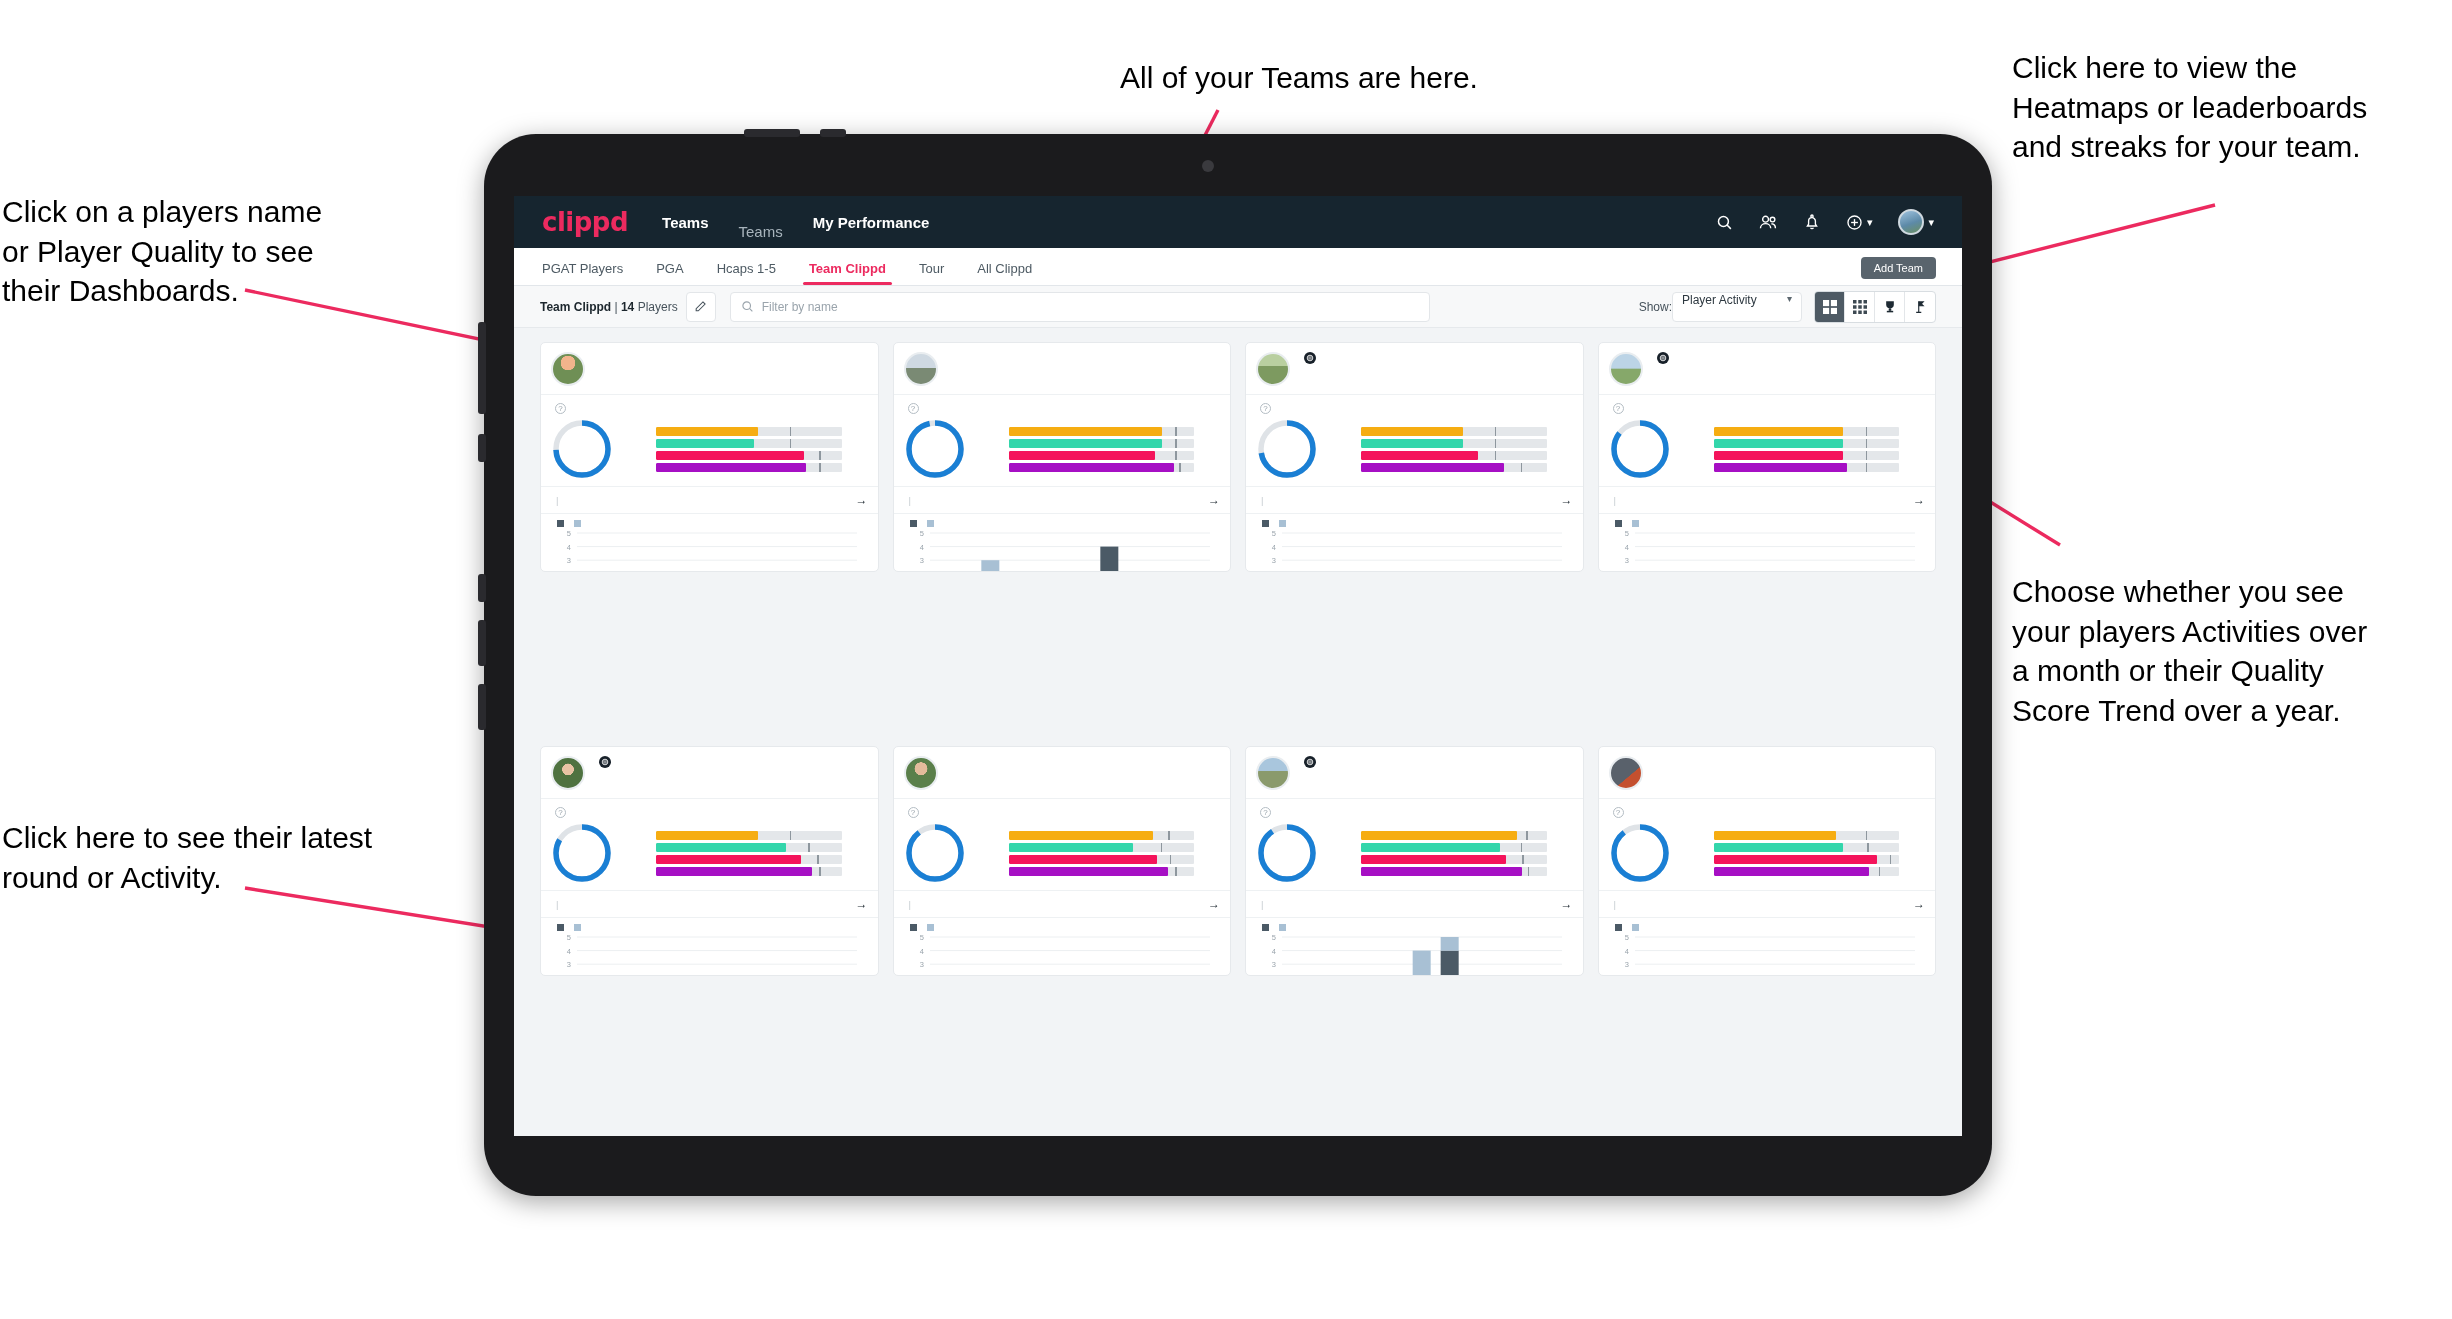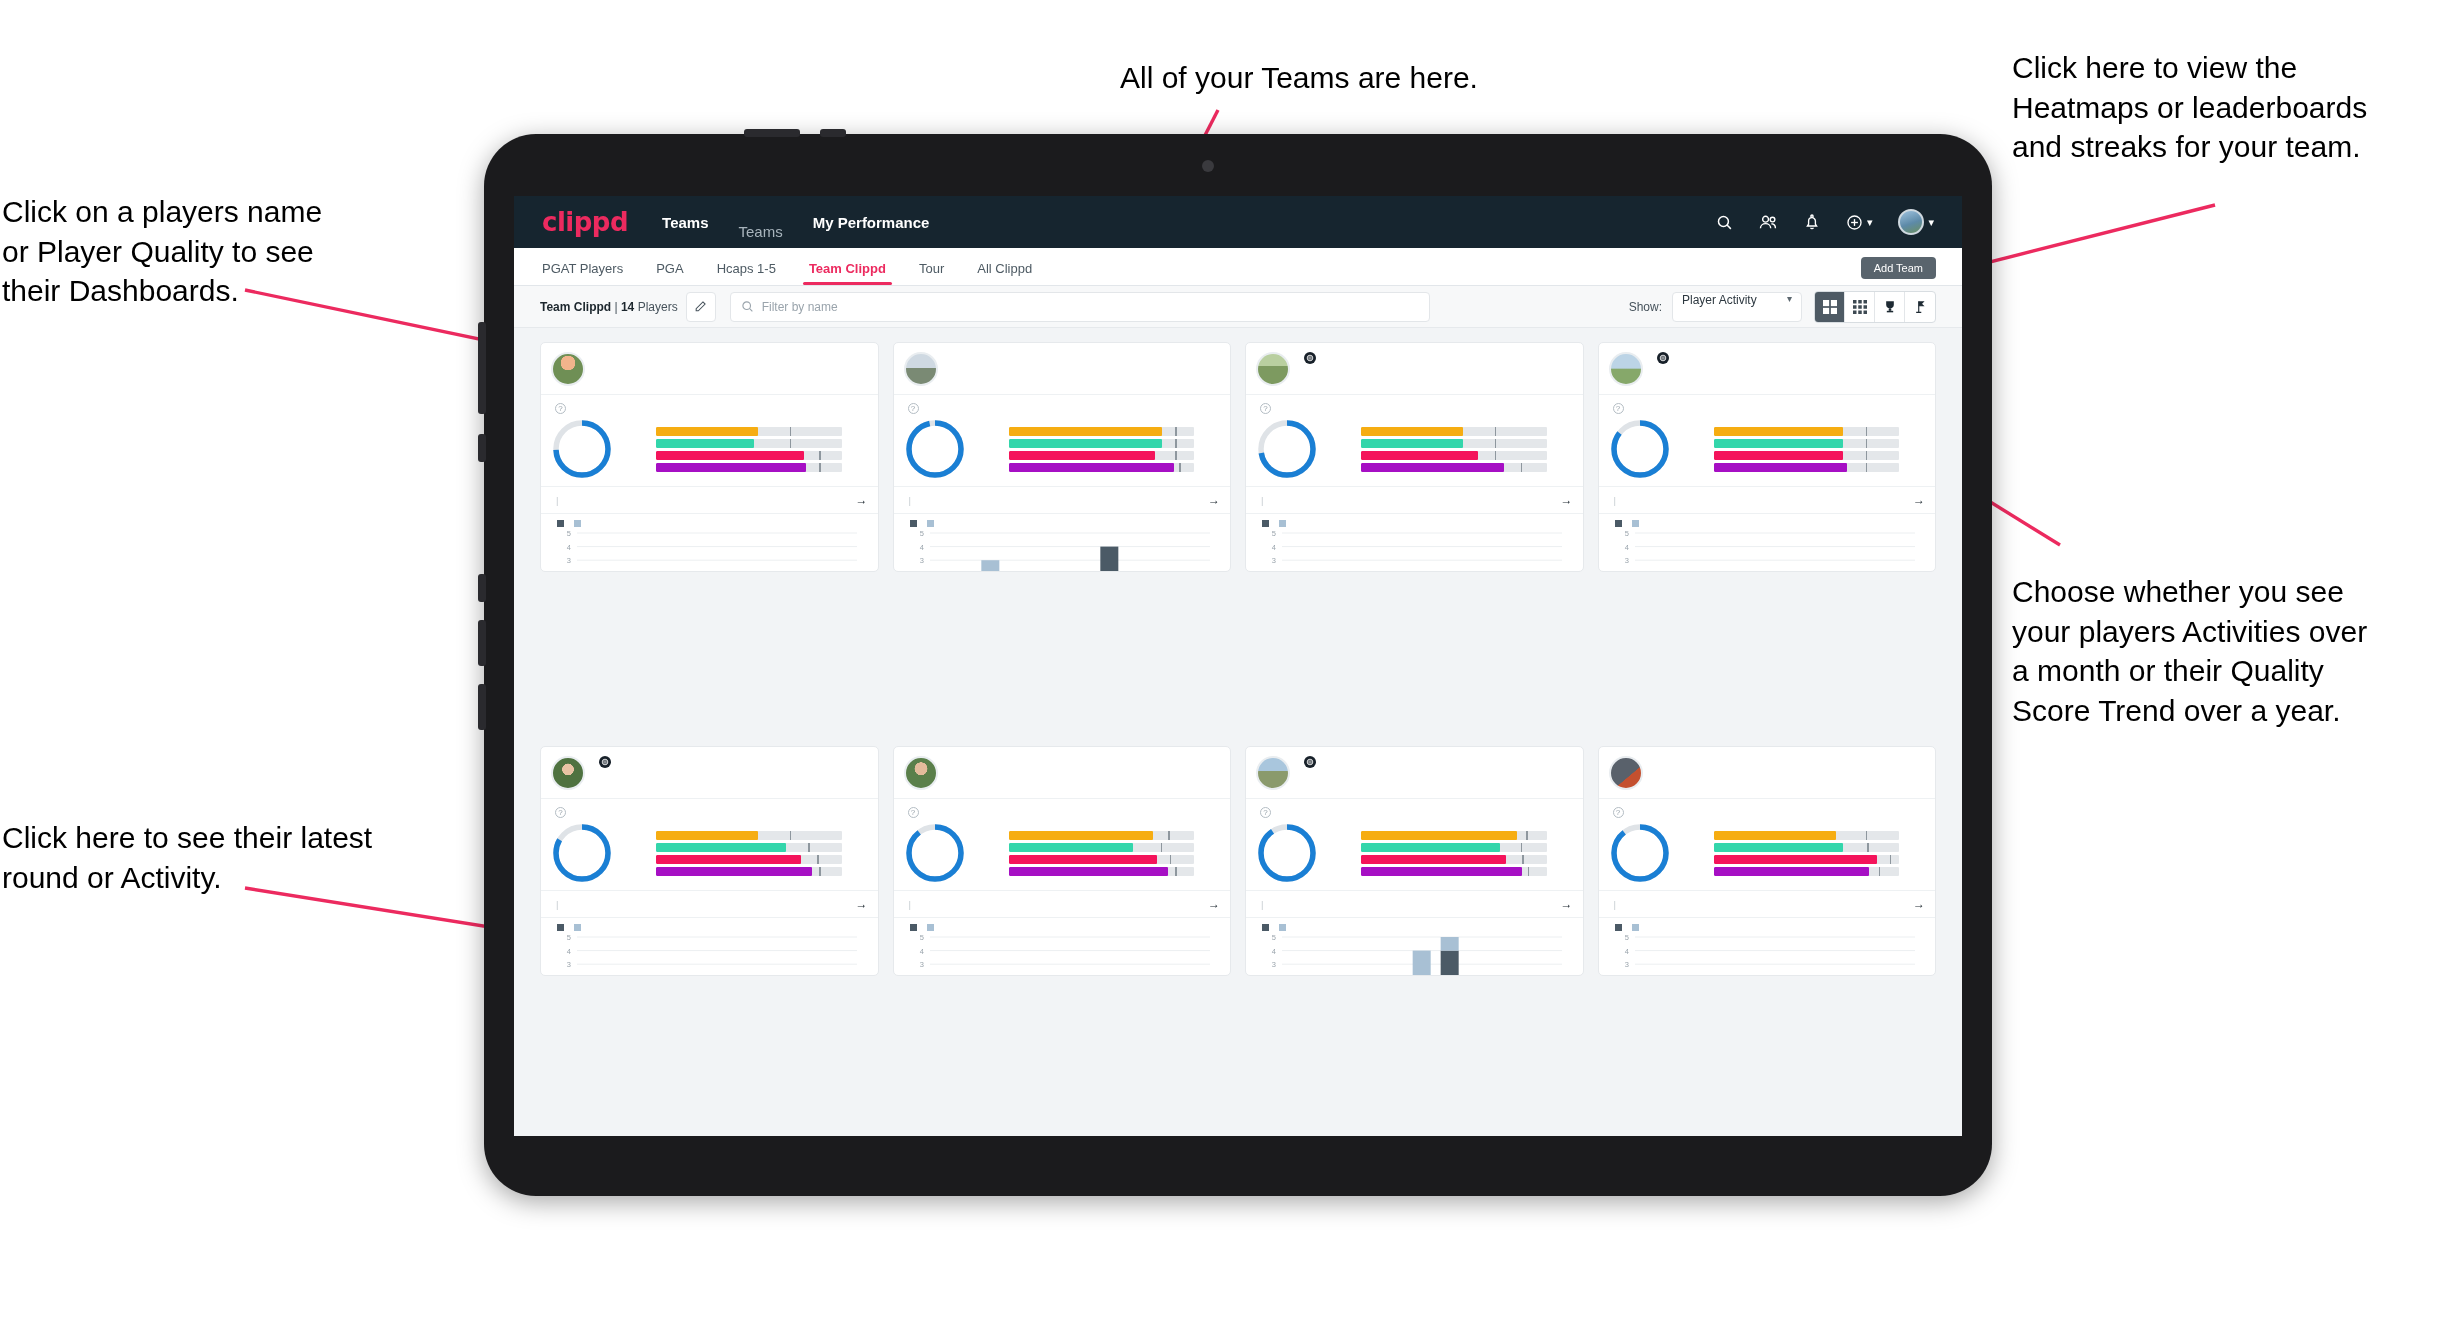--- a/index.html
+++ b/index.html
@@ -80,21 +80,21 @@
   .pencil {
     width:30px; height:30px; margin-left:8px; border:1px solid #e3e6e9; border-radius:4px;
     background:#fff; display:flex; align-items:center; justify-content:center;
   }
   .searchbox {
     flex:0 0 auto; width:700px; height:30px; margin-left:14px; background:#fff;
     border:1px solid #e3e6e9; border-radius:4px; display:flex; align-items:center;
     padding:0 10px; gap:8px;
   }
   .searchbox span { font-size:12px; color:#9aa4ac; }
-  .show-label { font-size:12px; color:#46525b; margin-left:auto; margin-right:10px;}
+  .show-label { font-size:12px; color:#46525b; margin-left:auto; }
   .showsel {
     width:130px; height:30px; background:#fff; border:1px solid #e3e6e9; border-radius:4px;
     display:flex; justify-content:space-between; padding:0 9px;
     font-size:12px; color:#2d3840;
   }
   .viewtoggle { display:flex; margin-left:12px; border:1px solid #d8dde1; border-radius:4px; overflow:hidden; background:#fff;}
   .vt { width:30px; height:30px; display:flex; align-items:center; justify-content:center;
         border-right:1px solid #e3e6e9; }
   .vt:last-child { border-right:none; }
   .vt.active { background:#4e5a64; }

